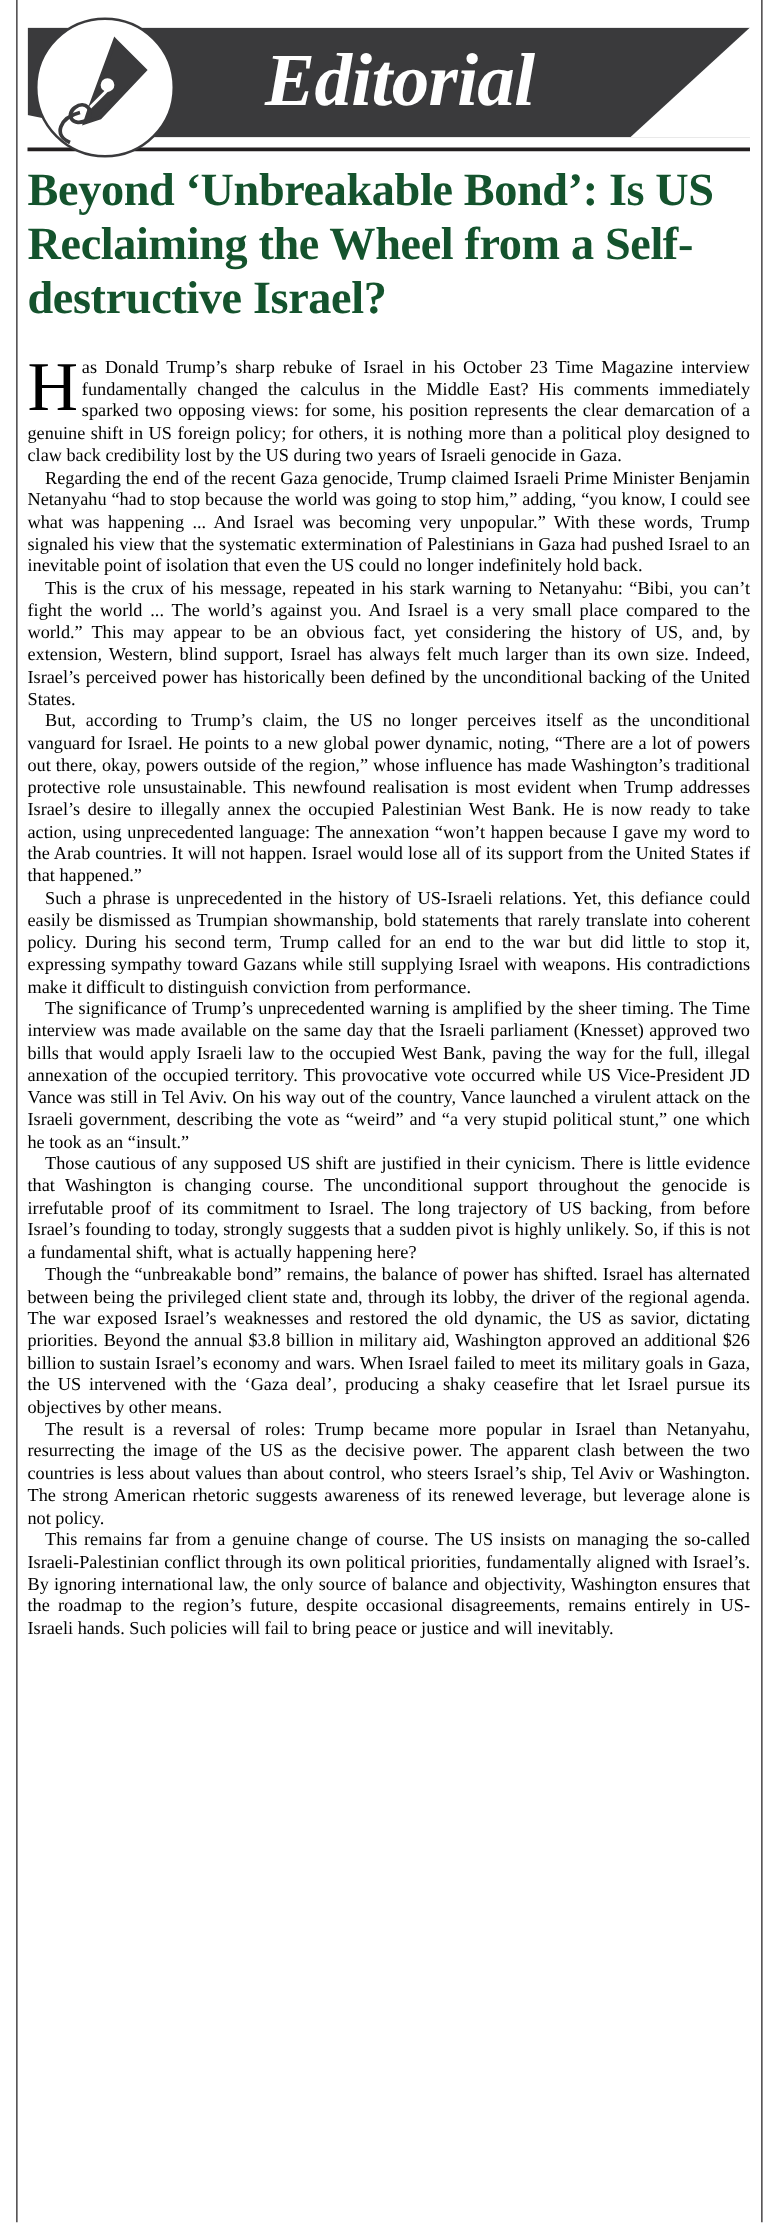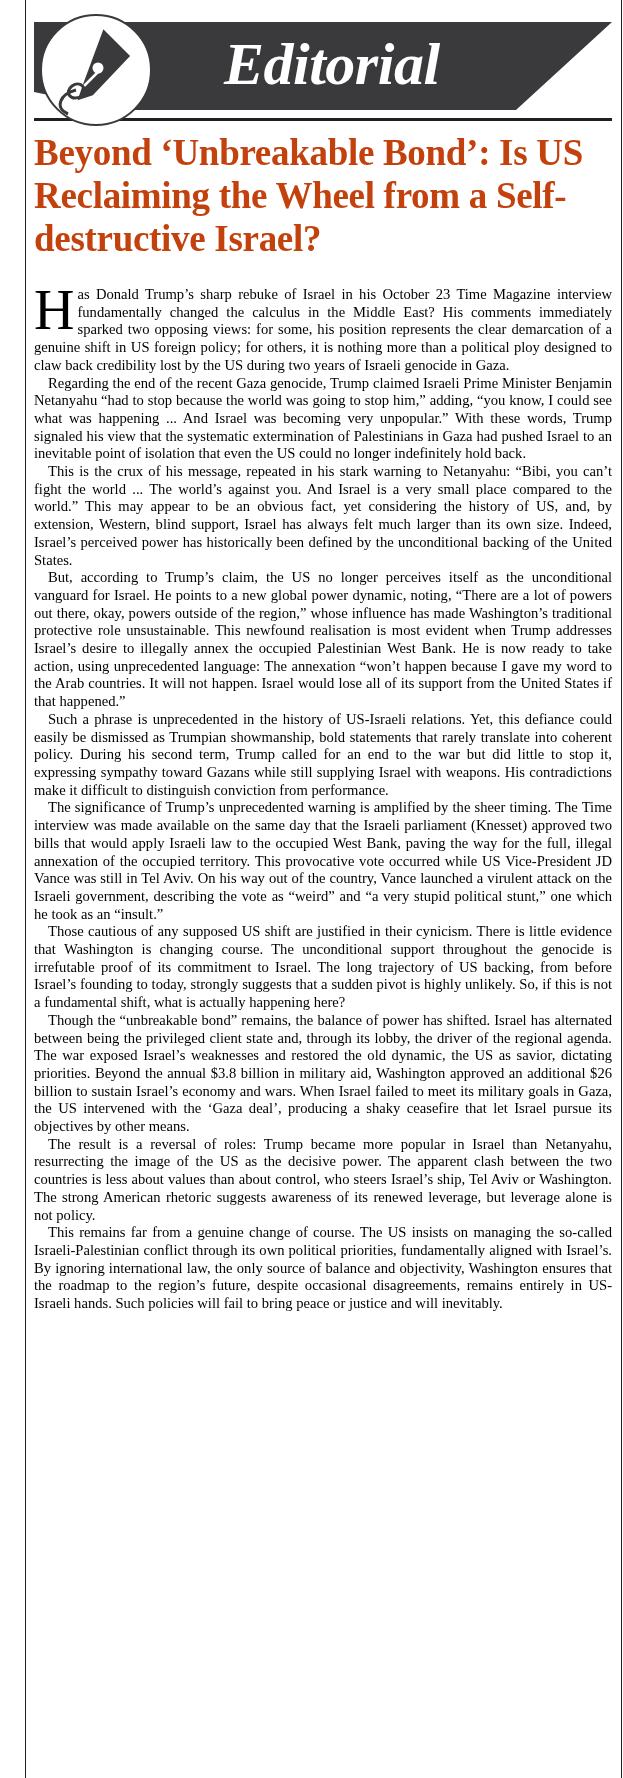--- a/index.html
+++ b/index.html
@@ -10,21 +10,21 @@
   body {
     width: 623px;
     height: 1778px;
     font-family: "Liberation Serif", serif;
     color: #000000;
     position: relative;
     overflow: hidden;
   }
   .page {
     position: absolute;
-    left: 12px; top: 0;
+    left: 0; top: 0;
     width: 563px;
     height: 1778px;
     box-sizing: border-box;
     padding: 0;
     text-decoration: underline;
   }
   
   .rule-left, .rule-right {
     position: absolute;
     top: 0;
@@ -100,21 +100,21 @@
   }
 
   
   .headline {
     font-family: "Liberation Serif", serif;
     font-weight: bold;
     font-size: 37px;
     line-height: 43px;
     letter-spacing: -0.3px;
     margin: 2px 0 26px 0;
-    color: #c2410c;
+    color: #14532d;
   }
 
   
   .article {
     font-family: "Liberation Serif", serif;
     font-size: 14.6px;
     line-height: 17.7px;
     text-align: justify;
     -webkit-hyphens: auto;
     hyphens: auto;

